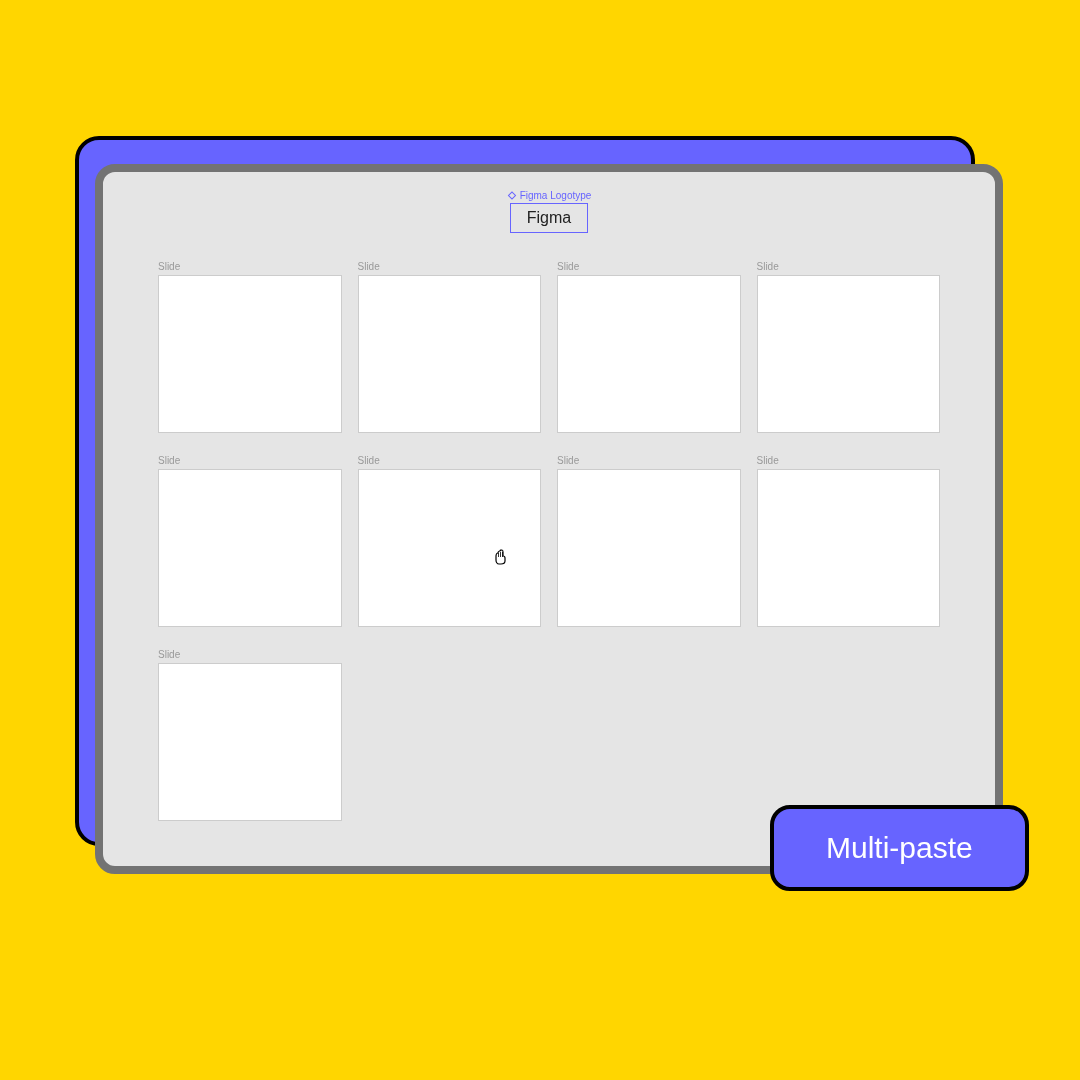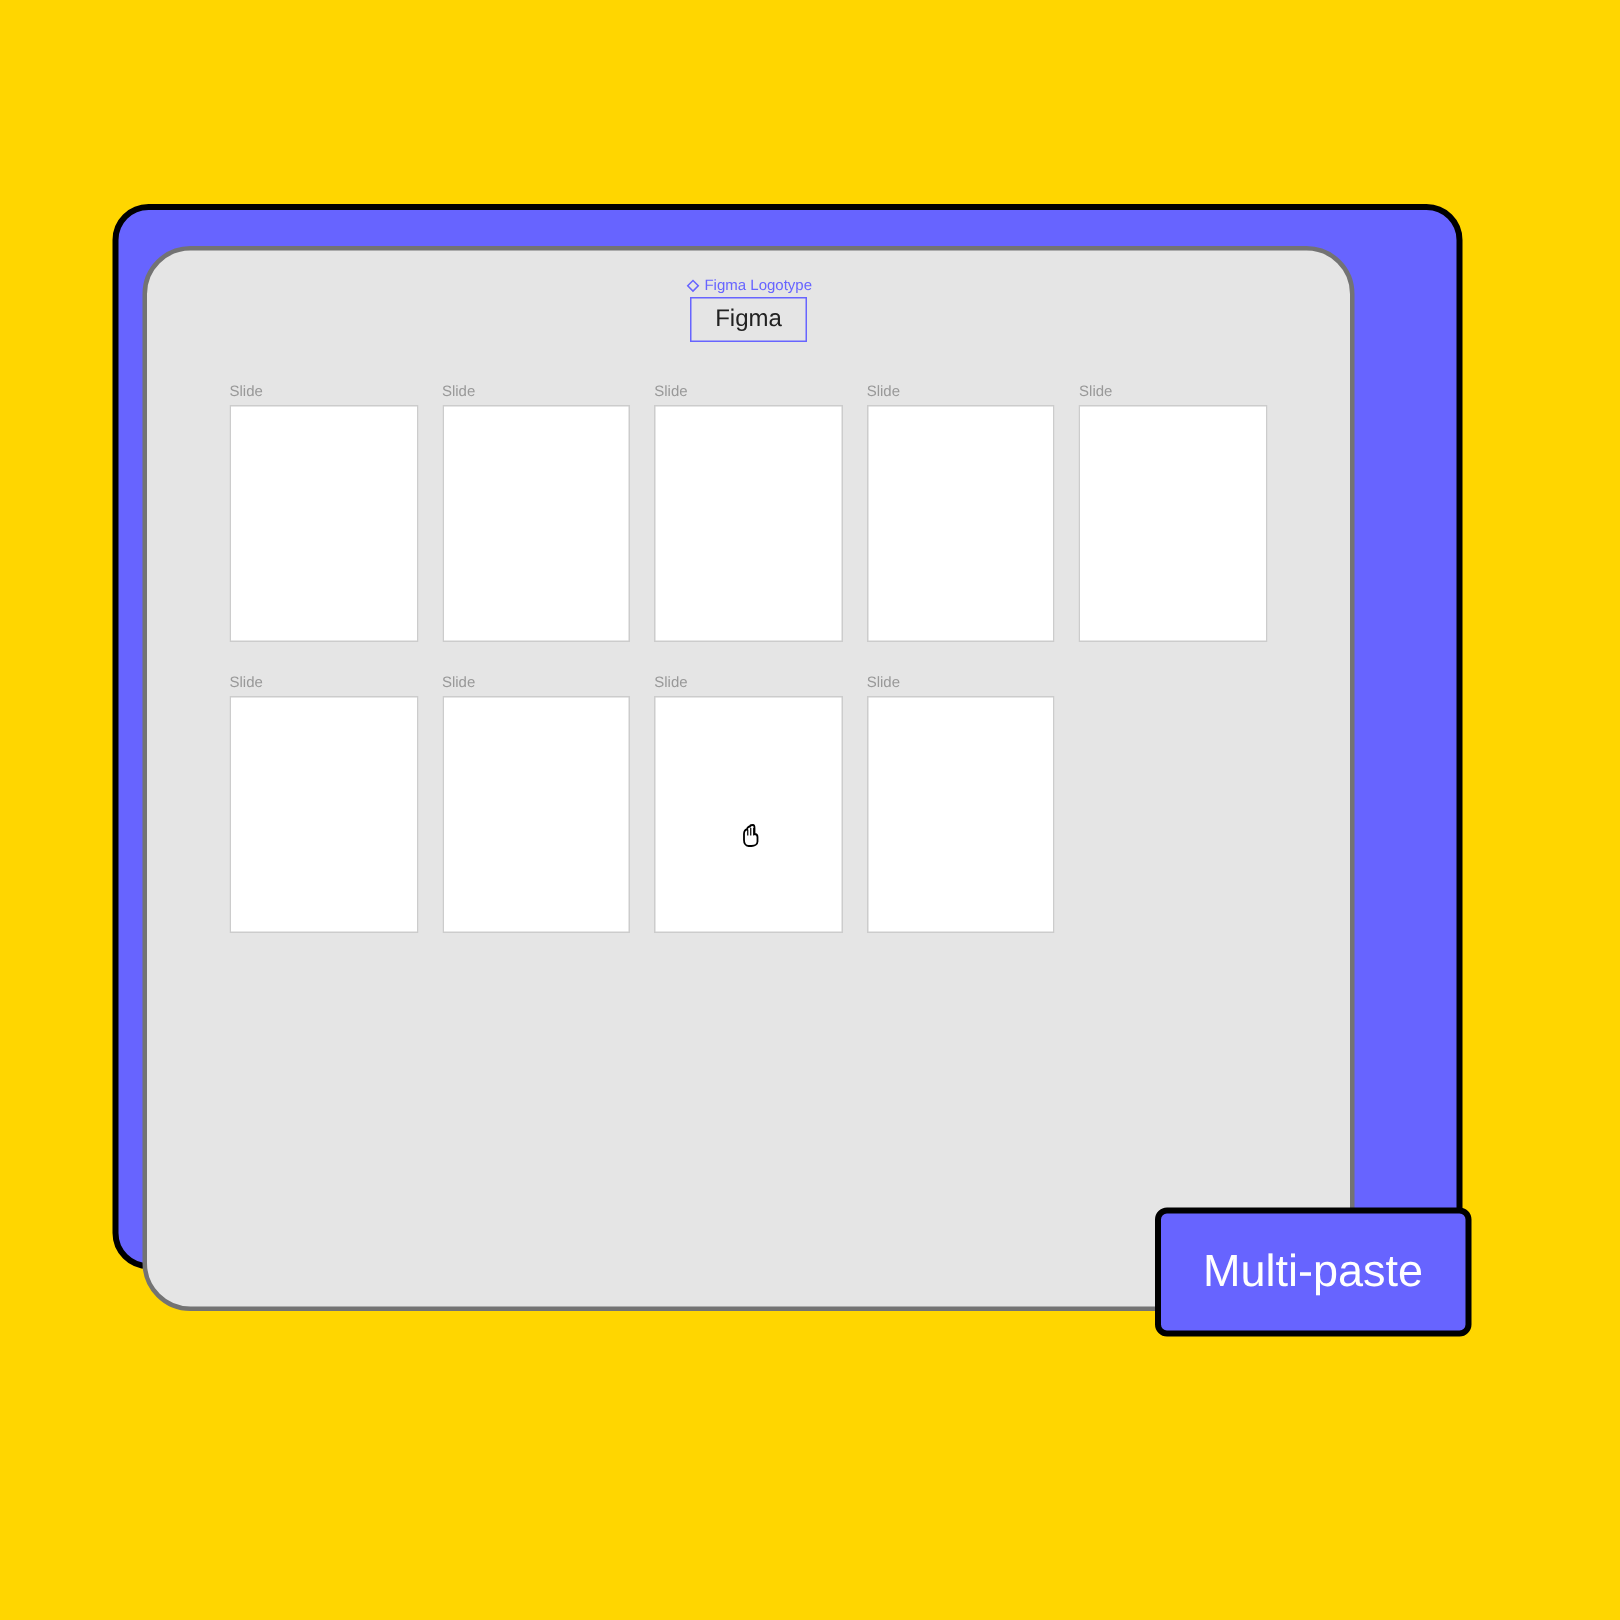--- a/index.html
+++ b/index.html
@@ -25,25 +25,25 @@
       height: 710px;
       background: #6764FF;
       border: 4px solid #000;
       border-radius: 24px;
     }
     
     .main-panel {
       position: absolute;
       top: 164px;
       left: 95px;
-      width: 808px;
+      width: 908px;
       height: 710px;
       background: #E5E5E5;
-      border: 3px solid #737373;
-      border-radius: 32px;
+      border: 8px solid #737373;
+      border-radius: 20px;
       padding: 18px 55px 30px 55px;
     }
     
     .component-header {
       display: flex;
       flex-direction: column;
       align-items: center;
       margin-bottom: 28px;
     }
     
@@ -64,21 +64,21 @@
       background: #E5E5E5;
       border: 1px solid #6764FF;
       padding: 5px 16px;
       font-size: 16px;
       color: #222;
       margin-top: 2px;
     }
     
     .slides-grid {
       display: grid;
-      grid-template-columns: repeat(5, 1fr);
+      grid-template-columns: repeat(4, 1fr);
       gap: 22px 16px;
     }
     
     .slide-wrapper {
       display: flex;
       flex-direction: column;
     }
     
     .slide-label {
       color: #999;
@@ -99,22 +99,22 @@
       left: 492px;
       z-index: 10;
     }
     
     .feature-badge {
       position: absolute;
       top: 805px;
       left: 770px;
       background: #6764FF;
       border: 4px solid #000;
-      border-radius: 8px;
-      padding: 22px 28px;
+      border-radius: 20px;
+      padding: 22px 52px;
       z-index: 20;
     }
     
     .feature-badge-text {
       color: #FFF;
       font-size: 30px;
       font-weight: 500;
     }
   </style>
 </head>

